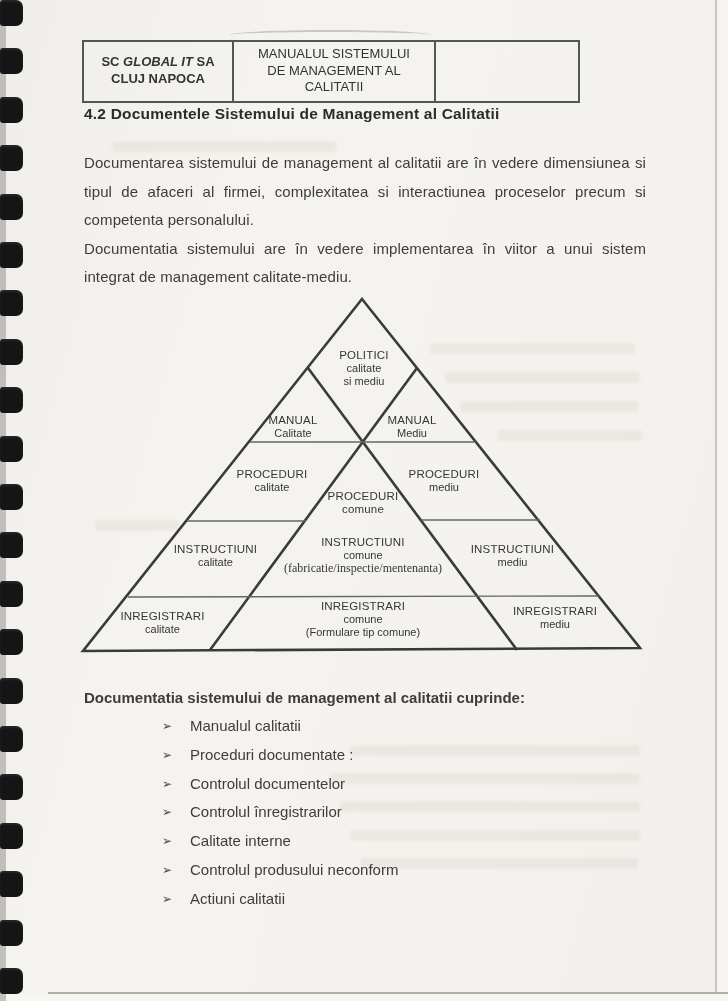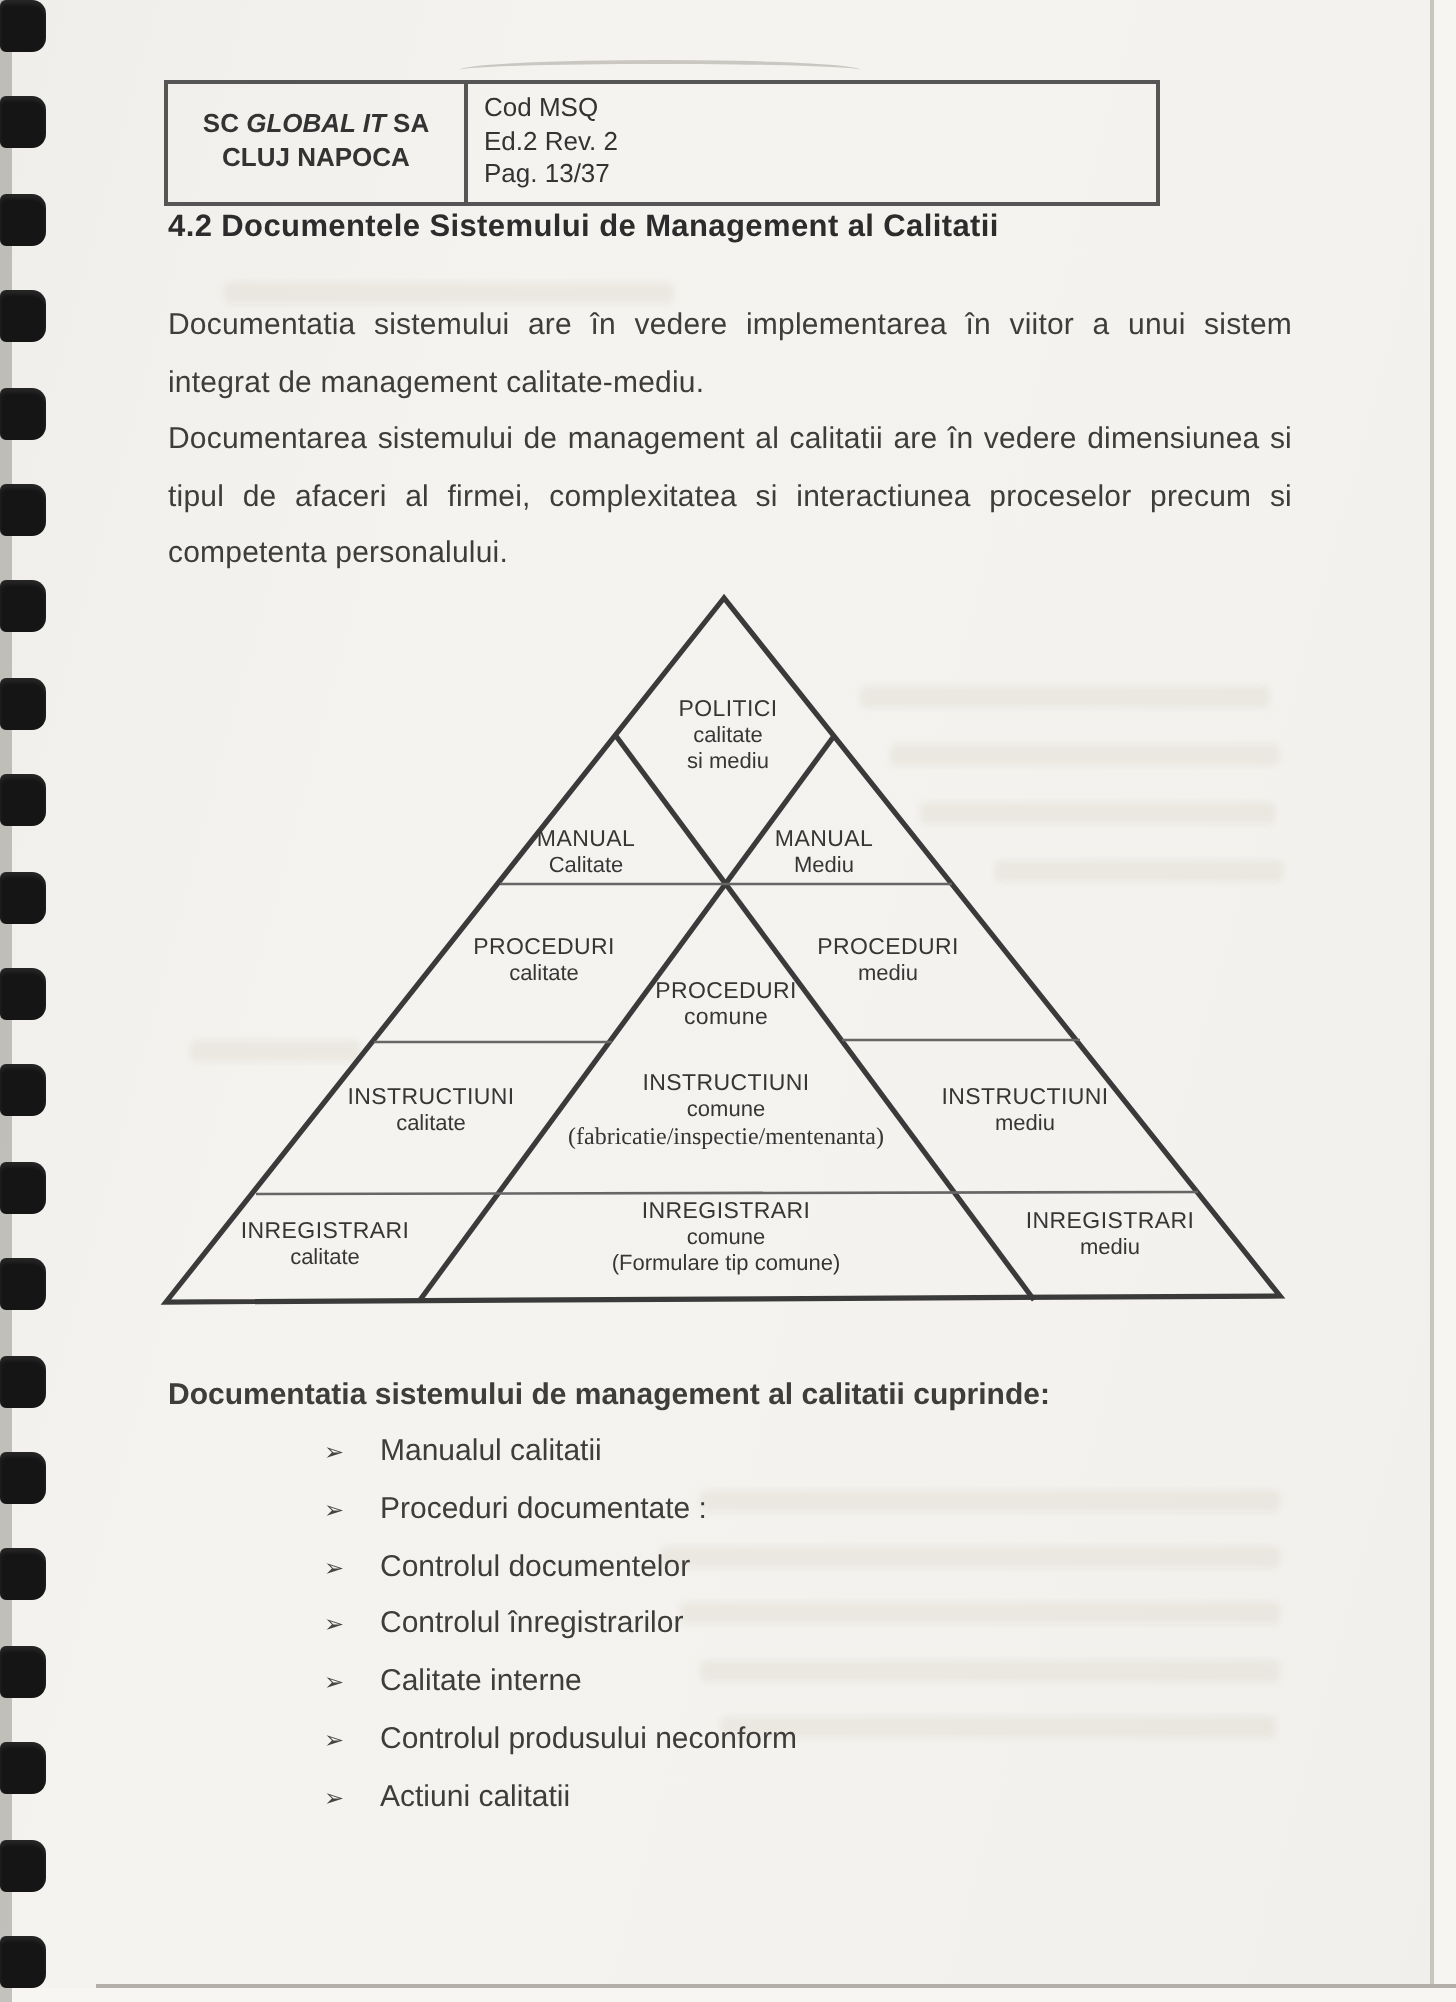--- a/index.html
+++ b/index.html
@@ -60,32 +60,32 @@
   <div class="ghost" style="left:330px;top:773px;width:310px;"></div>
   <div class="ghost" style="left:340px;top:801px;width:300px;"></div>
   <div class="ghost" style="left:350px;top:830px;width:290px;"></div>
   <div class="ghost" style="left:360px;top:858px;width:278px;"></div>
 
   <div class="hdr">
     <div class="c hc1">
       <div><span>SC </span><i>GLOBAL IT</i><span> SA</span></div>
       <div>CLUJ NAPOCA</div>
     </div>
-    <div class="c hc3">
-      <div>Cod MSQ</div>
-      <div>Ed.2 Rev. 2</div>
-      <div>Pag. 13/37</div>
+    <div class="c hc2">
+      <div>MANUALUL SISTEMULUI</div>
+      <div>DE MANAGEMENT AL</div>
+      <div>CALITATII</div>
     </div>
   </div>
 
   <div class="heading">4.2 Documentele Sistemului de Management al Calitatii</div>
 
   <div class="bodytext">
+    <p>Documentarea sistemului de management al calitatii are în vedere dimensiunea si tipul de afaceri al firmei, complexitatea si interactiunea proceselor precum si competenta personalului.</p>
     <p>Documentatia sistemului are în vedere implementarea în viitor a unui sistem integrat de management calitate-mediu.</p>
-    <p>Documentarea sistemului de management al calitatii are în vedere dimensiunea si tipul de afaceri al firmei, complexitatea si interactiunea proceselor precum si competenta personalului.</p>
   </div>
 
   <svg class="pyr-svg" width="728" height="1001" viewBox="0 0 728 1001">
     <polygon points="362,299 83,651 640,648" fill="none" stroke="#3a3a3a" stroke-width="2.6"></polygon>
     <line x1="308" y1="368" x2="517" y2="650" stroke="#3a3a3a" stroke-width="2.6"></line>
     <line x1="417" y1="368" x2="210" y2="650" stroke="#3a3a3a" stroke-width="2.6"></line>
     <line x1="250" y1="442" x2="476" y2="442" stroke="#666" stroke-width="1.3"></line>
     <line x1="187" y1="521" x2="306" y2="521" stroke="#666" stroke-width="1.3"></line>
     <line x1="421" y1="520" x2="540" y2="520" stroke="#666" stroke-width="1.3"></line>
     <line x1="128" y1="597" x2="599" y2="596" stroke="#666" stroke-width="1.3"></line>

